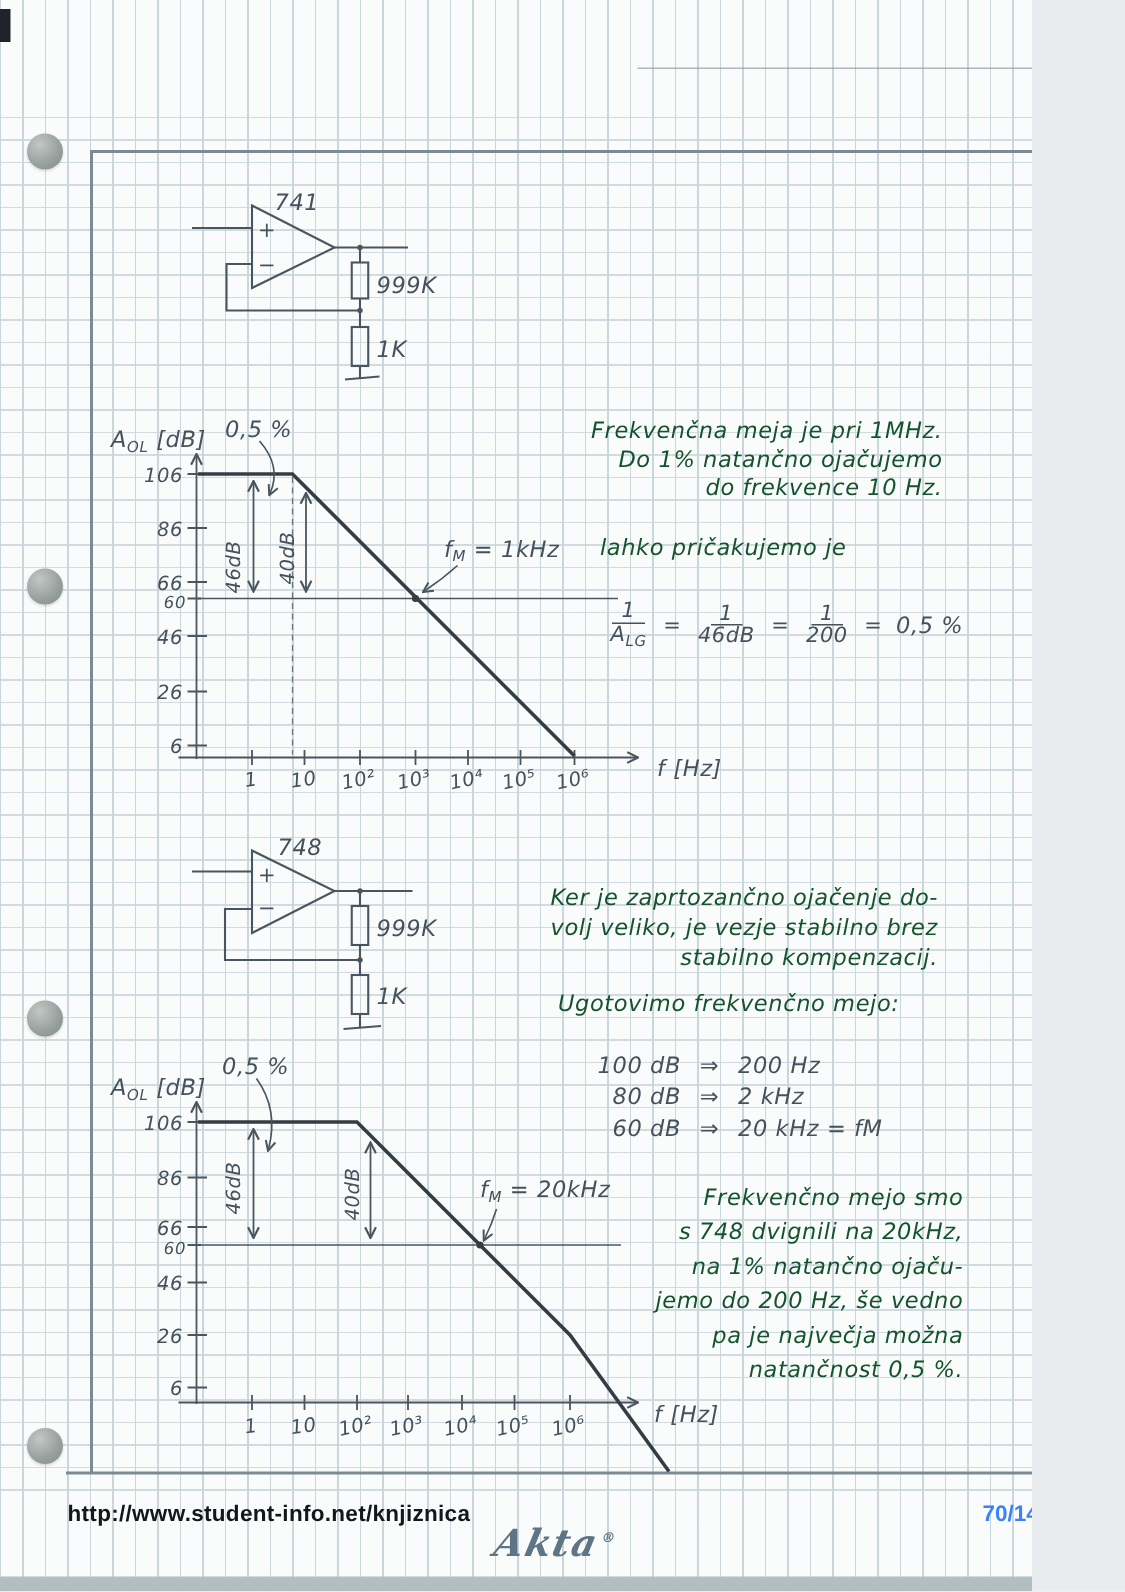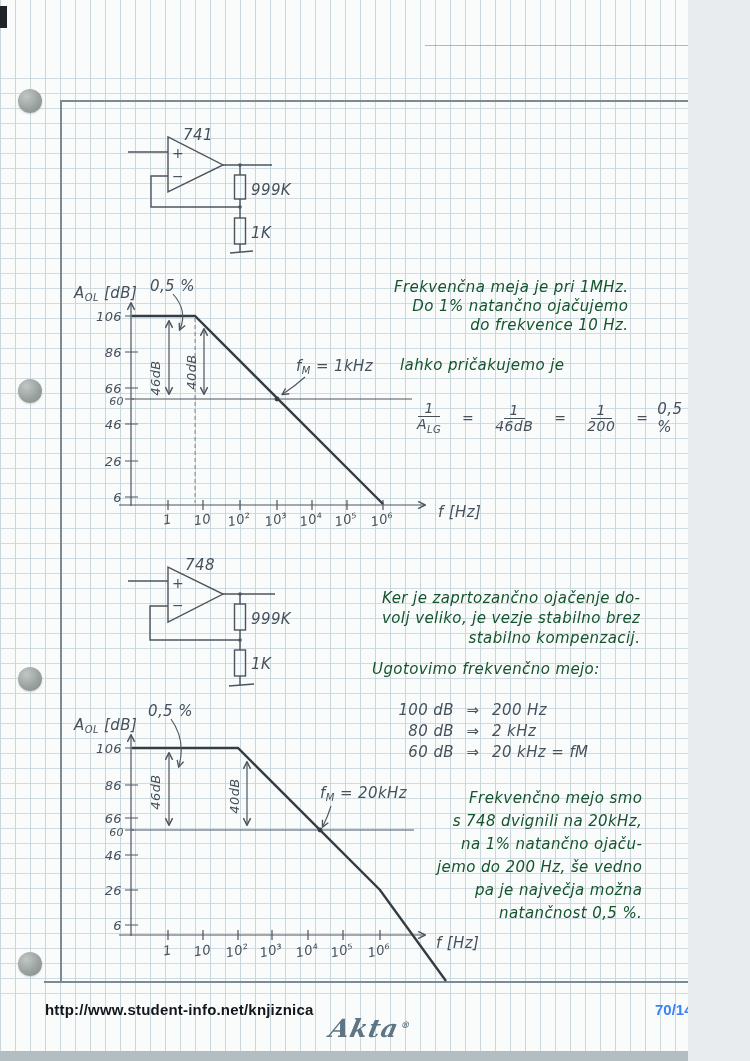--- a/index.html
+++ b/index.html
@@ -25,21 +25,21 @@
   
   .hw{color:#14532d;font-style:italic;font-size:15px;letter-spacing:.4px;line-height:19px;text-align:right;}
   .hw-block{position:absolute;}
   .hw-block div{white-space:nowrap;}
   .lh20 div{line-height:20px;}
   .lh23 div{line-height:23px;}
   
   .formula{position:absolute;display:flex;align-items:center;gap:9px;color:#46515c;font-style:italic;font-size:14px;letter-spacing:.4px;}
   .frac{display:inline-flex;flex-direction:column;align-items:center;line-height:1.05;}
   .frac .num{padding:0 6px;border-bottom:1.4px solid #46515c;}
-  .frac .den{padding:0 12px;}
+  .frac .den{padding:0 2px;}
   .frac sub{font-size:10px;}
   
   .freq-table{position:absolute;color:#46515c;font-style:italic;font-size:15px;letter-spacing:.4px;}
   .freq-row{display:grid;grid-template-columns:66px 38px auto;line-height:21px;}
   .freq-row .db{text-align:right;}
   .freq-row .ar{text-align:center;}
   
   .footer-url{position:absolute;left:45px;top:1001px;font-family:"Liberation Sans",sans-serif;
     font-weight:bold;font-size:15px;color:#13161a;letter-spacing:.2px;}
   .footer-page{position:absolute;left:655px;top:1001px;font-family:"Liberation Sans",sans-serif;
@@ -222,21 +222,21 @@
     </span>
     <span>=</span>
     <span class="frac">
       <span class="num">1</span>
       <span class="den">200</span>
     </span>
     <span>=</span>
     <span style="font-size:15px;">0,5 %</span>
   </div>
 
-  <div class="hw hw-block lh20" style="left:382px;top:588px;">
+  <div class="hw hw-block lh20" style="left:367px;top:588px;">
     <div>Ker je zaprtozančno ojačenje do-</div>
     <div>volj veliko, je vezje stabilno brez</div>
     <div>stabilno kompenzacij.</div>
   </div>
 
   <div class="hw hw-block" style="left:372px;top:660px;">
     <div>Ugotovimo frekvenčno mejo:</div>
   </div>
 
   <div class="freq-table" style="left:388px;top:700px;">

